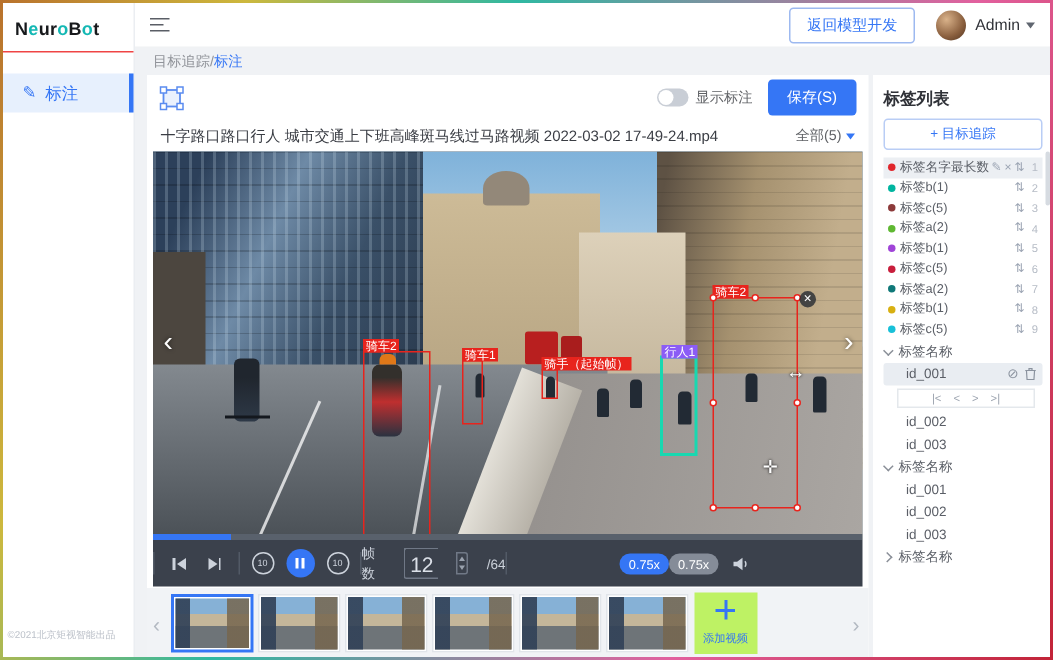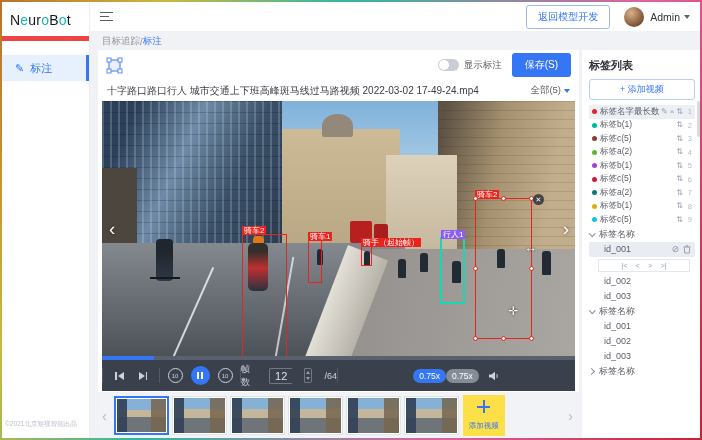--- a/index.html
+++ b/index.html
@@ -4,21 +4,21 @@
 <style>
   *{box-sizing:border-box;margin:0;padding:0}
   html,body{width:702px;height:440px}
   body{font-family:"Liberation Sans","DejaVu Sans",sans-serif;background:#fff;overflow:hidden}
   .frame{position:relative;width:702px;height:440px;border:2px solid #c8803a;
     border-image:linear-gradient(115deg,#b9722c,#cdb83d 18%,#2fb8a2 38%,#e2609e 72%,#c22438) 1;
     background:#f0f2f5;overflow:hidden}
 
   
   .sidebar{position:absolute;left:0;top:0;width:88px;height:100%;background:#fff;border-right:1px solid #ebeef2}
-  .logo{padding:10px 8px 8px;font-size:14px;font-weight:normal;color:#17191c;letter-spacing:.2px;border-bottom:5px solid #ef4444}
+  .logo{padding:10px 8px 8px;font-size:12px;font-weight:bold;color:#17191c;letter-spacing:.2px;border-bottom:1px solid #ef4444}
   .logo .teal{color:#14b8b4}
   .nav-item{margin-top:14px;height:26px;background:#e7f0fd;color:#3576f5;display:flex;align-items:center;gap:6px;padding-left:13px;font-size:11px;position:relative;cursor:pointer}
   .nav-item::after{content:"";position:absolute;right:0;top:0;width:3px;height:100%;background:#3576f5}
   .pencil{font-size:11px;line-height:1;color:#3576f5}
   .sb-footer{position:absolute;bottom:9px;left:3px;font-size:8px;color:#bcc1c9;white-space:nowrap;transform:scale(.82);transform-origin:left center}
 
   
   .topbar{position:absolute;left:88px;top:0;right:0;height:30px;background:#fff;border-bottom:1px solid #f0f2f4;display:flex;align-items:center;padding:0 10px}
   .burger{width:13px;height:10px;position:relative;cursor:pointer}
   .burger i{position:absolute;left:0;height:1.5px;background:#5a5e66;display:block}
@@ -96,39 +96,39 @@
   .sec-play{width:80px;gap:8px}
   .sec-frame{width:96px;gap:12px;font-size:9px}
   .sec-speed{flex:1;}
   .stepbtn{display:flex;align-items:center;gap:1px;cursor:pointer}
   .sbar{width:1.5px;height:8px;background:#cdd3dc}
   .tri-l{width:0;height:0;border-top:4px solid transparent;border-bottom:4px solid transparent;border-right:6px solid #cdd3dc}
   .tri-r{width:0;height:0;border-top:4px solid transparent;border-bottom:4px solid transparent;border-left:6px solid #cdd3dc}
   .c10{width:15px;height:15px;border:1px solid #cdd3dc;border-radius:50%;font-size:6px;display:flex;align-items:center;justify-content:center;cursor:pointer}
   .pausebtn{width:19px;height:19px;border-radius:50%;background:#3576f5;display:flex;align-items:center;justify-content:center;gap:2.5px;cursor:pointer}
   .pausebtn i{width:2px;height:7px;background:#fff;display:block}
-  .finput{width:25px;height:16px;border:1px solid #707886;border-right:none;border-radius:2px 0 0 2px;display:flex;align-items:center;justify-content:center;color:#dbe0e8;font-size:11px}
+  .finput{width:25px;height:21px;border:1px solid #707886;border-right:none;border-radius:2px 0 0 2px;display:flex;align-items:center;justify-content:center;color:#dbe0e8;font-size:14px}
   .fspin{display:flex;flex-direction:column;border:1px solid #707886;border-radius:0 2px 2px 0;height:15px;width:9px;justify-content:space-around;align-items:center;cursor:pointer}
   .fspin b{width:0;height:0;border-left:2.5px solid transparent;border-right:2.5px solid transparent;display:block}
   .fspin .up{border-bottom:3px solid #9aa2ae}
   .fspin .dn{border-top:3px solid #9aa2ae}
   .pill{font-size:8.5px;color:#fff;border-radius:8px;padding:2px 6px;cursor:pointer;white-space:nowrap}
   .pill.on{background:#3576f5}
   .pill.off{background:#858c98}
   .vol{margin-left:9px;cursor:pointer;display:flex}
 
   
   .thumbs{position:absolute;left:0;top:342px;width:100%;height:47px;background:#f1f3f6;display:flex;align-items:center}
   .tchev{color:#b3b9c2;font-size:14px;padding:0 4px;cursor:pointer}
   .thumb{width:55px;height:39px;background:#fff;border:1px solid #e1e5ea;padding:1px;margin-left:3px;cursor:pointer;flex:none}
   .thumb.sel{border:2px solid #3576f5}
   .mini{width:100%;height:100%;background:
     linear-gradient(90deg,rgba(50,66,88,.92) 0 20%,rgba(0,0,0,0) 20% 70%,rgba(118,102,78,.85) 70% 100%),
     linear-gradient(#86b1d6 0 32%,#c4b69a 32% 56%,#6e7478 56% 100%)}
-  .add-tile{width:42px;height:41px;background:#fde047;margin-left:4px;display:flex;flex-direction:column;align-items:center;justify-content:center;gap:8px;cursor:pointer;flex:none}
+  .add-tile{width:42px;height:41px;background:#bef264;margin-left:4px;display:flex;flex-direction:column;align-items:center;justify-content:center;gap:8px;cursor:pointer;flex:none}
   .plus{position:relative;width:13px;height:13px}
   .plus::before,.plus::after{content:"";position:absolute;background:#3576f5}
   .plus::before{left:5.5px;top:0;width:2px;height:13px}
   .plus::after{left:0;top:5.5px;width:13px;height:2px}
   .add-label{font-size:7.5px;color:#3576f5;white-space:nowrap}
   .tchev.right{margin-left:auto;margin-right:2px}
 
   
   .rightpanel{position:absolute;left:580px;top:48px;width:120px;height:389px;background:#fff;padding:8px 7px;font-size:10px;overflow:hidden}
   .rp-title{font-size:11px;font-weight:bold;color:#303238;margin-bottom:6px}
@@ -347,21 +347,21 @@
       <div class="add-tile">
         <span class="plus"></span>
         <span class="add-label">添加视频</span>
       </div>
       <span class="tchev right">›</span>
     </div>
   </section>
 
   <aside class="rightpanel">
     <div class="rp-title">标签列表</div>
-    <div class="add-btn">+ 添加视频</div>
+    <div class="add-btn">+ 目标追踪</div>
 
     <div class="lrow sel">
       <span class="dot" style="background: rgb(224, 38, 44);"></span>
       <span class="lname">标签名字最长数...</span>
       <span class="mini-ic">✎</span>
       <span class="mini-ic">×</span>
       <span class="mini-ic">⇅</span>
       <span class="lnum">1</span>
     </div>
     <div class="lrow">

